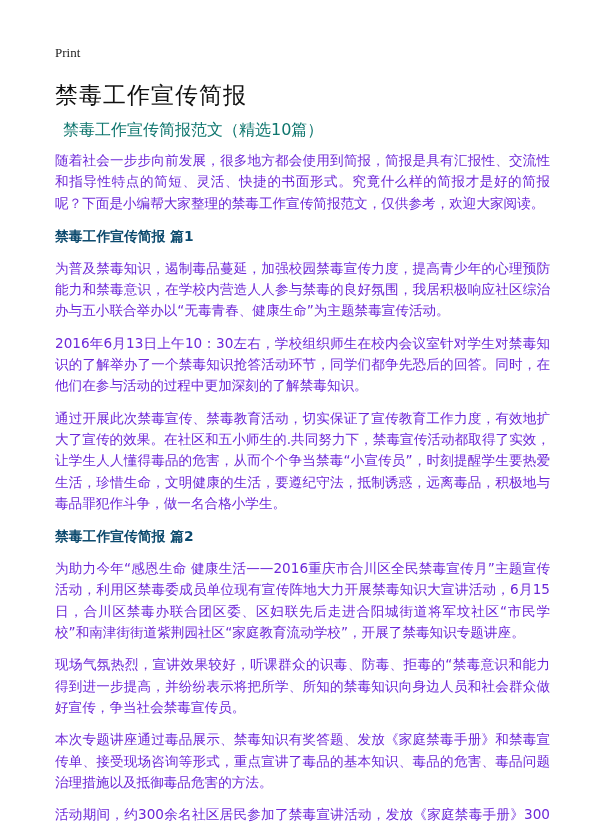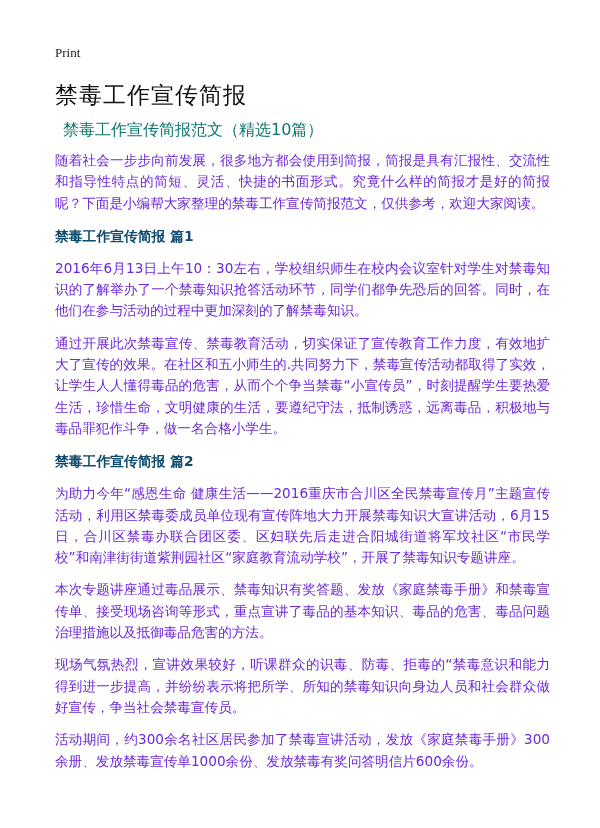--- a/index.html
+++ b/index.html
@@ -35,22 +35,23 @@
 
 <div class="page">
   <div class="print">Print</div>
   <h1 class="title">禁毒工作宣传简报</h1>
   <div class="subtitle">禁毒工作宣传简报范文（精选10篇）</div>
 
   <div class="body">
     <p class="para">随着社会一步步向前发展，很多地方都会使用到简报，简报是具有汇报性、交流性和指导性特点的简短、灵活、快捷的书面形式。究竟什么样的简报才是好的简报呢？下面是小编帮大家整理的禁毒工作宣传简报范文，仅供参考，欢迎大家阅读。</p>
 
     <h2 class="section">禁毒工作宣传简报 篇1</h2>
+    <p class="para">为普及禁毒知识，遏制毒品蔓延，加强校园禁毒宣传力度，提高青少年的心理预防能力和禁毒意识，在学校内营造人人参与禁毒的良好氛围，我居积极响应社区综治办与五小联合举办以“无毒青春、健康生命”为主题禁毒宣传活动。</p>
     <p class="para">2016年6月13日上午10：30左右，学校组织师生在校内会议室针对学生对禁毒知识的了解举办了一个禁毒知识抢答活动环节，同学们都争先恐后的回答。同时，在他们在参与活动的过程中更加深刻的了解禁毒知识。</p>
     <p class="para">通过开展此次禁毒宣传、禁毒教育活动，切实保证了宣传教育工作力度，有效地扩大了宣传的效果。在社区和五小师生的.共同努力下，禁毒宣传活动都取得了实效，让学生人人懂得毒品的危害，从而个个争当禁毒“小宣传员”，时刻提醒学生要热爱生活，珍惜生命，文明健康的生活，要遵纪守法，抵制诱惑，远离毒品，积极地与毒品罪犯作斗争，做一名合格小学生。</p>
 
     <h2 class="section">禁毒工作宣传简报 篇2</h2>
     <p class="para">为助力今年“感恩生命 健康生活——2016重庆市合川区全民禁毒宣传月”主题宣传活动，利用区禁毒委成员单位现有宣传阵地大力开展禁毒知识大宣讲活动，6月15日，合川区禁毒办联合团区委、区妇联先后走进合阳城街道将军坟社区“市民学校”和南津街街道紫荆园社区“家庭教育流动学校”，开展了禁毒知识专题讲座。</p>
+    <p class="para">现场气氛热烈，宣讲效果较好，听课群众的识毒、防毒、拒毒的“禁毒意识和能力得到进一步提高，并纷纷表示将把所学、所知的禁毒知识向身边人员和社会群众做好宣传，争当社会禁毒宣传员。</p>
     <p class="para">本次专题讲座通过毒品展示、禁毒知识有奖答题、发放《家庭禁毒手册》和禁毒宣传单、接受现场咨询等形式，重点宣讲了毒品的基本知识、毒品的危害、毒品问题治理措施以及抵御毒品危害的方法。</p>
-    <p class="para">现场气氛热烈，宣讲效果较好，听课群众的识毒、防毒、拒毒的“禁毒意识和能力得到进一步提高，并纷纷表示将把所学、所知的禁毒知识向身边人员和社会群众做好宣传，争当社会禁毒宣传员。</p>
     <p class="para">活动期间，约300余名社区居民参加了禁毒宣讲活动，发放《家庭禁毒手册》300余册、发放禁毒宣传单1000余份、发放禁毒有奖问答明信片600余份。</p>
   </div>
 </div>
 
 </body></html>

